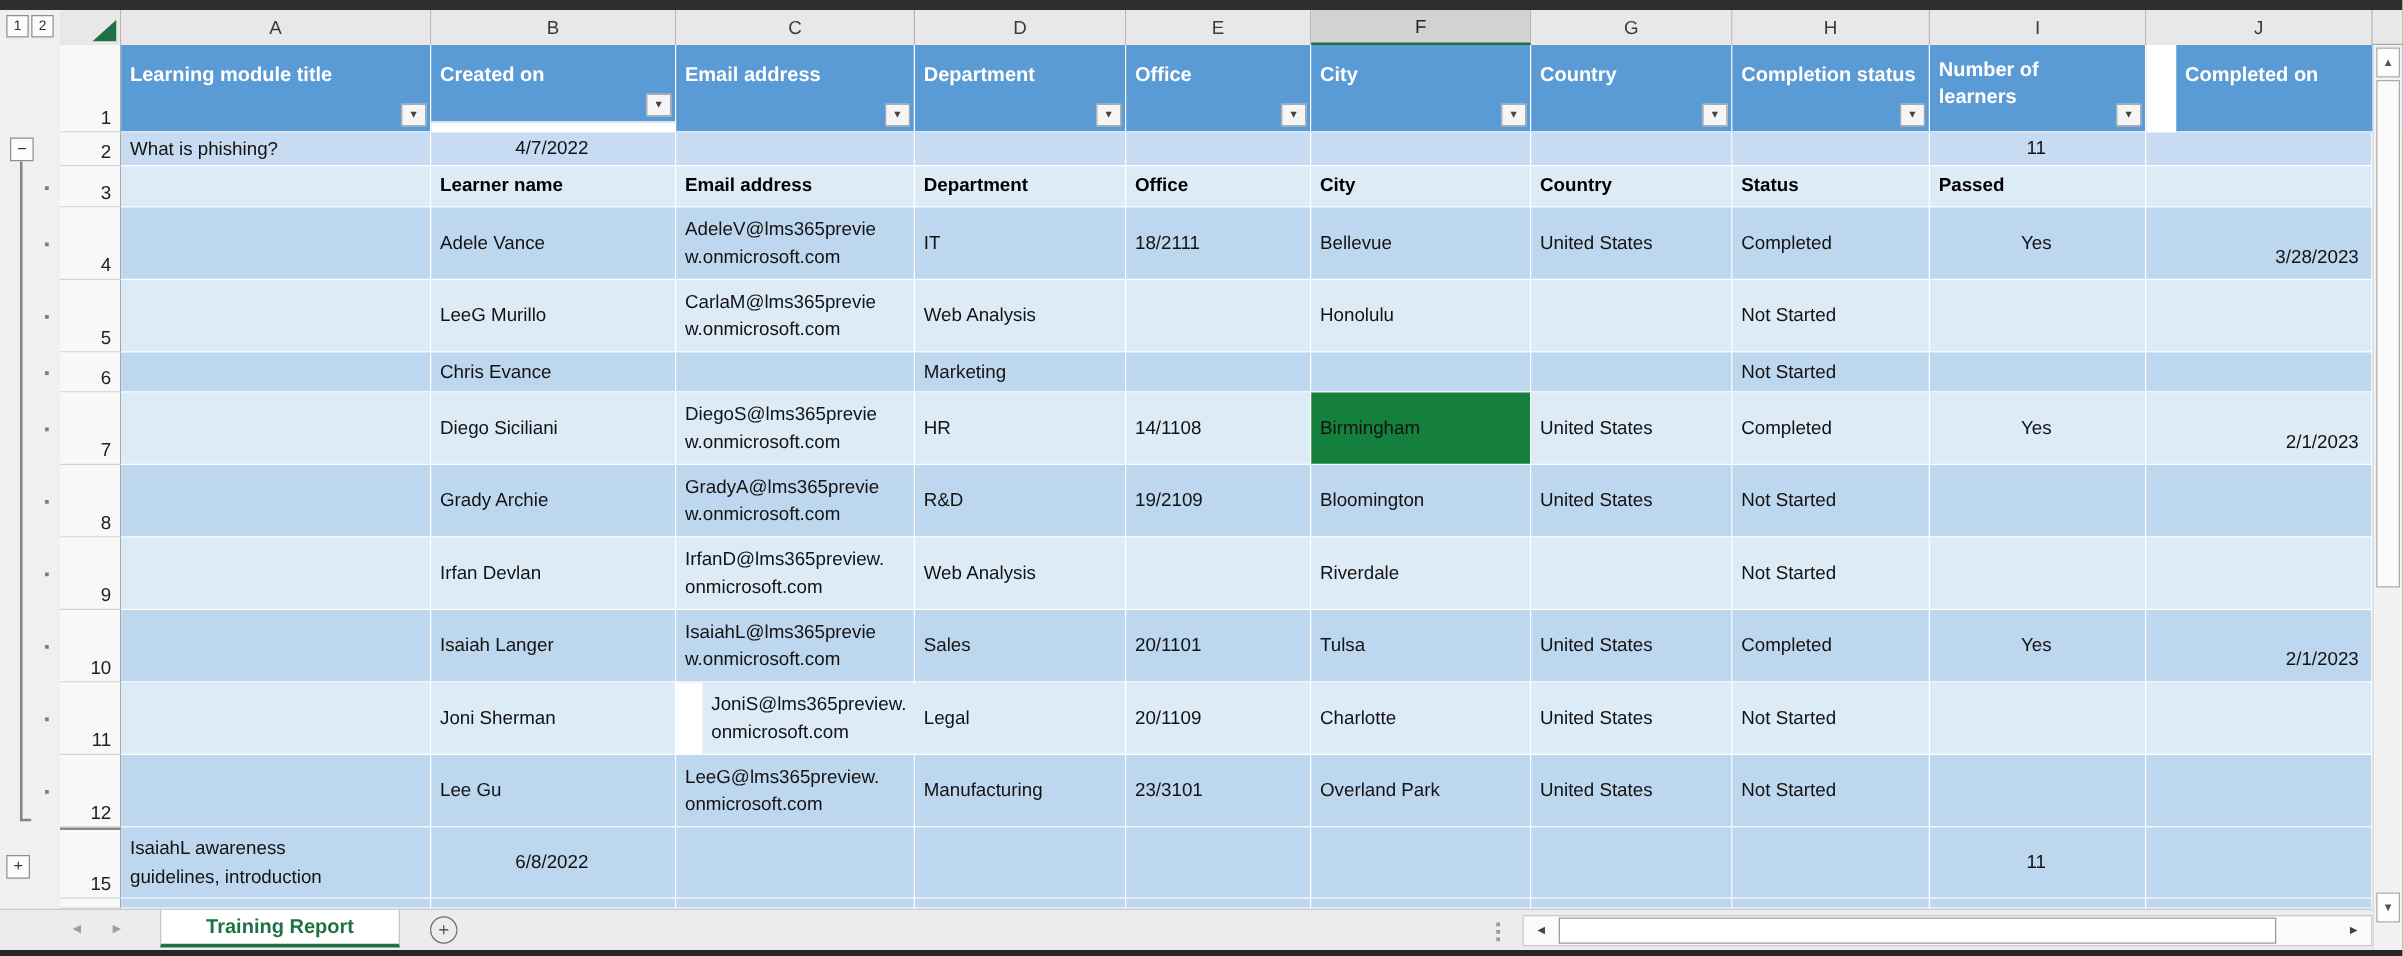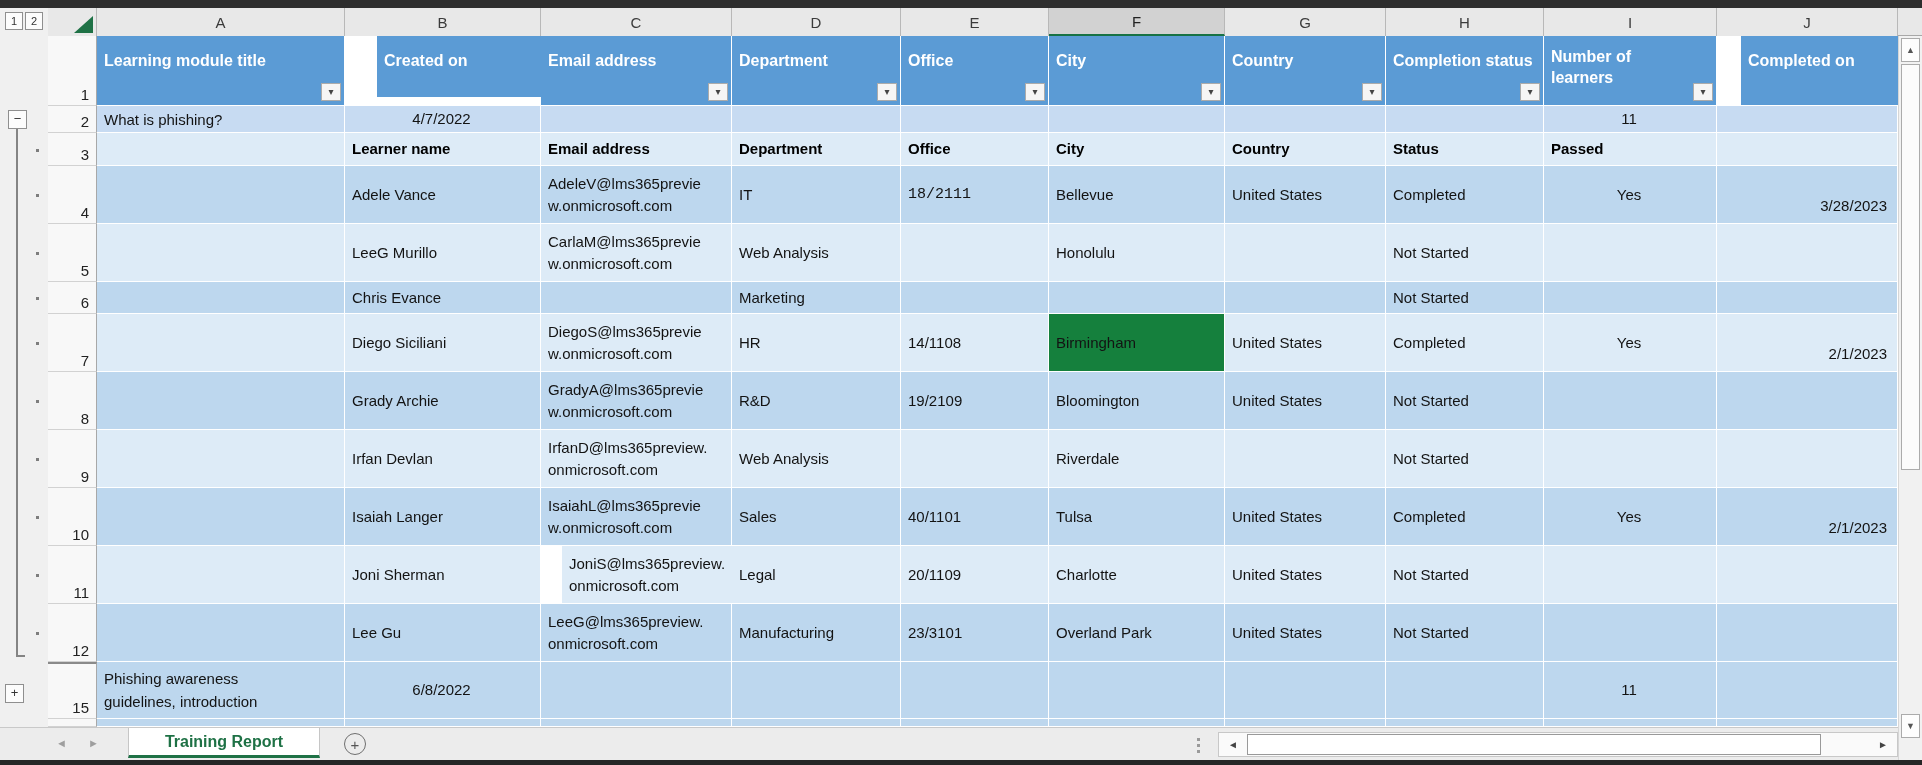--- a/index.html
+++ b/index.html
@@ -109,21 +109,21 @@
         <div class="odot" style="top: 422px;"></div>
         <div class="odot" style="top: 480px;"></div>
         <div class="odot" style="top: 538px;"></div>
         <div class="odot" style="top: 596px;"></div>
       </div>
   </div>
 
   <div id="grid">
       <div class="rowhead" style="top: 36px; height: 70px;">1</div>
       <div class="hcell" style="left: 97px; top: 36px; width: 248px; height: 70px;"><span>Learning module title</span><div class="fbtn" style="right: 3px; bottom: 4px;"><span>▾</span></div></div>
-      <div class="hcell" style="left: 345px; top: 36px; width: 196px; height: 62px; margin-left: 32px;"><span>Created on</span><div class="fbtn" style="right: 3px; bottom: 4px;"><span>▾</span></div></div>
+      <div class="hcell" style="left: 345px; top: 36px; width: 196px; height: 62px;"><span>Created on</span><div class="fbtn" style="right: 3px; bottom: 4px;"><span>▾</span></div></div>
       <div class="hcell" style="left: 541px; top: 36px; width: 191px; height: 70px;"><span>Email address</span><div class="fbtn" style="right: 3px; bottom: 4px;"><span>▾</span></div></div>
       <div class="hcell" style="left: 732px; top: 36px; width: 169px; height: 70px;"><span>Department</span><div class="fbtn" style="right: 3px; bottom: 4px;"><span>▾</span></div></div>
       <div class="hcell" style="left: 901px; top: 36px; width: 148px; height: 70px;"><span>Office</span><div class="fbtn" style="right: 3px; bottom: 4px;"><span>▾</span></div></div>
       <div class="hcell" style="left: 1049px; top: 36px; width: 176px; height: 70px;"><span>City</span><div class="fbtn" style="right: 3px; bottom: 4px;"><span>▾</span></div></div>
       <div class="hcell" style="left: 1225px; top: 36px; width: 161px; height: 70px;"><span>Country</span><div class="fbtn" style="right: 3px; bottom: 4px;"><span>▾</span></div></div>
       <div class="hcell" style="left: 1386px; top: 36px; width: 158px; height: 70px;"><span>Completion status</span><div class="fbtn" style="right: 3px; bottom: 4px;"><span>▾</span></div></div>
       <div class="hcell hwrap" style="left: 1544px; top: 36px; width: 173px; height: 70px;"><span>Number of learners</span><div class="fbtn" style="right: 3px; bottom: 4px;"><span>▾</span></div></div>
       <div class="hcell" style="left: 1717px; top: 36px; width: 181px; height: 70px; margin-left: 24px;"><span>Completed on</span></div>
       <div class="rowhead" style="top: 106px; height: 27px;">2</div>
       <div class="cell c-mtitle" style="left: 97px; top: 106px; width: 248px; height: 27px; background: rgb(199, 219, 242);">What is phishing?</div>
@@ -145,21 +145,21 @@
       <div class="cell c-bold" style="left: 1049px; top: 133px; width: 176px; height: 33px; background: rgb(221, 235, 247);">City</div>
       <div class="cell c-bold" style="left: 1225px; top: 133px; width: 161px; height: 33px; background: rgb(221, 235, 247);">Country</div>
       <div class="cell c-bold" style="left: 1386px; top: 133px; width: 158px; height: 33px; background: rgb(221, 235, 247);">Status</div>
       <div class="cell c-bold" style="left: 1544px; top: 133px; width: 173px; height: 33px; background: rgb(221, 235, 247);">Passed</div>
       <div class="cell c-bold" style="left: 1717px; top: 133px; width: 181px; height: 33px; background: rgb(221, 235, 247);"></div>
       <div class="rowhead" style="top: 166px; height: 58px;">4</div>
       <div class="cell" style="left: 97px; top: 166px; width: 248px; height: 58px; background: rgb(189, 215, 238);"></div>
       <div class="cell" style="left: 345px; top: 166px; width: 196px; height: 58px; background: rgb(189, 215, 238);">Adele Vance</div>
       <div class="cell c-email" style="left: 541px; top: 166px; width: 191px; height: 58px; background: rgb(189, 215, 238);">AdeleV@lms365preview.onmicrosoft.com</div>
       <div class="cell" style="left: 732px; top: 166px; width: 169px; height: 58px; background: rgb(189, 215, 238);">IT</div>
-      <div class="cell" style="left: 901px; top: 166px; width: 148px; height: 58px; background: rgb(189, 215, 238); font-family: Liberation Mono, monospace;">18/2111</div>
+      <div class="cell" style="left: 901px; top: 166px; width: 148px; height: 58px; background: rgb(189, 215, 238);">18/2111</div>
       <div class="cell" style="left: 1049px; top: 166px; width: 176px; height: 58px; background: rgb(189, 215, 238);">Bellevue</div>
       <div class="cell" style="left: 1225px; top: 166px; width: 161px; height: 58px; background: rgb(189, 215, 238);">United States</div>
       <div class="cell" style="left: 1386px; top: 166px; width: 158px; height: 58px; background: rgb(189, 215, 238);">Completed</div>
       <div class="cell c-center" style="left: 1544px; top: 166px; width: 173px; height: 58px; background: rgb(189, 215, 238);">Yes</div>
       <div class="cell c-datebr" style="left: 1717px; top: 166px; width: 181px; height: 58px; background: rgb(189, 215, 238);">3/28/2023</div>
       <div class="rowhead" style="top: 224px; height: 58px;">5</div>
       <div class="cell" style="left: 97px; top: 224px; width: 248px; height: 58px; background: rgb(221, 235, 247);"></div>
       <div class="cell" style="left: 345px; top: 224px; width: 196px; height: 58px; background: rgb(221, 235, 247);">LeeG Murillo</div>
       <div class="cell c-email" style="left: 541px; top: 224px; width: 191px; height: 58px; background: rgb(221, 235, 247);">CarlaM@lms365preview.onmicrosoft.com</div>
       <div class="cell" style="left: 732px; top: 224px; width: 169px; height: 58px; background: rgb(221, 235, 247);">Web Analysis</div>
@@ -211,21 +211,21 @@
       <div class="cell" style="left: 1049px; top: 430px; width: 176px; height: 58px; background: rgb(221, 235, 247);">Riverdale</div>
       <div class="cell" style="left: 1225px; top: 430px; width: 161px; height: 58px; background: rgb(221, 235, 247);"></div>
       <div class="cell" style="left: 1386px; top: 430px; width: 158px; height: 58px; background: rgb(221, 235, 247);">Not Started</div>
       <div class="cell c-center" style="left: 1544px; top: 430px; width: 173px; height: 58px; background: rgb(221, 235, 247);"></div>
       <div class="cell c-datebr" style="left: 1717px; top: 430px; width: 181px; height: 58px; background: rgb(221, 235, 247);"></div>
       <div class="rowhead" style="top: 488px; height: 58px;">10</div>
       <div class="cell" style="left: 97px; top: 488px; width: 248px; height: 58px; background: rgb(189, 215, 238);"></div>
       <div class="cell" style="left: 345px; top: 488px; width: 196px; height: 58px; background: rgb(189, 215, 238);">Isaiah Langer</div>
       <div class="cell c-email" style="left: 541px; top: 488px; width: 191px; height: 58px; background: rgb(189, 215, 238);">IsaiahL@lms365preview.onmicrosoft.com</div>
       <div class="cell" style="left: 732px; top: 488px; width: 169px; height: 58px; background: rgb(189, 215, 238);">Sales</div>
-      <div class="cell" style="left: 901px; top: 488px; width: 148px; height: 58px; background: rgb(189, 215, 238);">40/1101</div>
+      <div class="cell" style="left: 901px; top: 488px; width: 148px; height: 58px; background: rgb(189, 215, 238);">20/1101</div>
       <div class="cell" style="left: 1049px; top: 488px; width: 176px; height: 58px; background: rgb(189, 215, 238);">Tulsa</div>
       <div class="cell" style="left: 1225px; top: 488px; width: 161px; height: 58px; background: rgb(189, 215, 238);">United States</div>
       <div class="cell" style="left: 1386px; top: 488px; width: 158px; height: 58px; background: rgb(189, 215, 238);">Completed</div>
       <div class="cell c-center" style="left: 1544px; top: 488px; width: 173px; height: 58px; background: rgb(189, 215, 238);">Yes</div>
       <div class="cell c-datebr" style="left: 1717px; top: 488px; width: 181px; height: 58px; background: rgb(189, 215, 238);">2/1/2023</div>
       <div class="rowhead" style="top: 546px; height: 58px;">11</div>
       <div class="cell" style="left: 97px; top: 546px; width: 248px; height: 58px; background: rgb(221, 235, 247);"></div>
       <div class="cell" style="left: 345px; top: 546px; width: 196px; height: 58px; background: rgb(221, 235, 247);">Joni Sherman</div>
       <div class="cell c-email" style="left: 541px; top: 546px; width: 191px; height: 58px; background: rgb(221, 235, 247); margin-left: 21px;">JoniS@lms365preview.onmicrosoft.com</div>
       <div class="cell" style="left: 732px; top: 546px; width: 169px; height: 58px; background: rgb(221, 235, 247);">Legal</div>
@@ -240,21 +240,21 @@
       <div class="cell" style="left: 345px; top: 604px; width: 196px; height: 58px; background: rgb(189, 215, 238);">Lee Gu</div>
       <div class="cell c-email" style="left: 541px; top: 604px; width: 191px; height: 58px; background: rgb(189, 215, 238);">LeeG@lms365preview.onmicrosoft.com</div>
       <div class="cell" style="left: 732px; top: 604px; width: 169px; height: 58px; background: rgb(189, 215, 238);">Manufacturing</div>
       <div class="cell" style="left: 901px; top: 604px; width: 148px; height: 58px; background: rgb(189, 215, 238);">23/3101</div>
       <div class="cell" style="left: 1049px; top: 604px; width: 176px; height: 58px; background: rgb(189, 215, 238);">Overland Park</div>
       <div class="cell" style="left: 1225px; top: 604px; width: 161px; height: 58px; background: rgb(189, 215, 238);">United States</div>
       <div class="cell" style="left: 1386px; top: 604px; width: 158px; height: 58px; background: rgb(189, 215, 238);">Not Started</div>
       <div class="cell c-center" style="left: 1544px; top: 604px; width: 173px; height: 58px; background: rgb(189, 215, 238);"></div>
       <div class="cell c-datebr" style="left: 1717px; top: 604px; width: 181px; height: 58px; background: rgb(189, 215, 238);"></div>
       <div class="rowhead break" style="top: 662px; height: 57px;">15</div>
-      <div class="cell c-mtitle" style="left: 97px; top: 662px; width: 248px; height: 57px; background: rgb(189, 215, 238);">Phishing awareness guidelines, introduction</div>
+      <div class="cell c-mtitle" style="left: 97px; top: 662px; width: 248px; height: 57px; background: rgb(189, 215, 238);">IsaiahL awareness guidelines, introduction</div>
       <div class="cell c-center" style="left: 345px; top: 662px; width: 196px; height: 57px; background: rgb(189, 215, 238);">6/8/2022</div>
       <div class="cell" style="left: 541px; top: 662px; width: 191px; height: 57px; background: rgb(189, 215, 238);"></div>
       <div class="cell" style="left: 732px; top: 662px; width: 169px; height: 57px; background: rgb(189, 215, 238);"></div>
       <div class="cell" style="left: 901px; top: 662px; width: 148px; height: 57px; background: rgb(189, 215, 238);"></div>
       <div class="cell" style="left: 1049px; top: 662px; width: 176px; height: 57px; background: rgb(189, 215, 238);"></div>
       <div class="cell" style="left: 1225px; top: 662px; width: 161px; height: 57px; background: rgb(189, 215, 238);"></div>
       <div class="cell" style="left: 1386px; top: 662px; width: 158px; height: 57px; background: rgb(189, 215, 238);"></div>
       <div class="cell c-center" style="left: 1544px; top: 662px; width: 173px; height: 57px; background: rgb(189, 215, 238);">11</div>
       <div class="cell" style="left: 1717px; top: 662px; width: 181px; height: 57px; background: rgb(189, 215, 238);"></div>
       <div class="rowhead" style="top: 719px; height: 8px;"></div>

